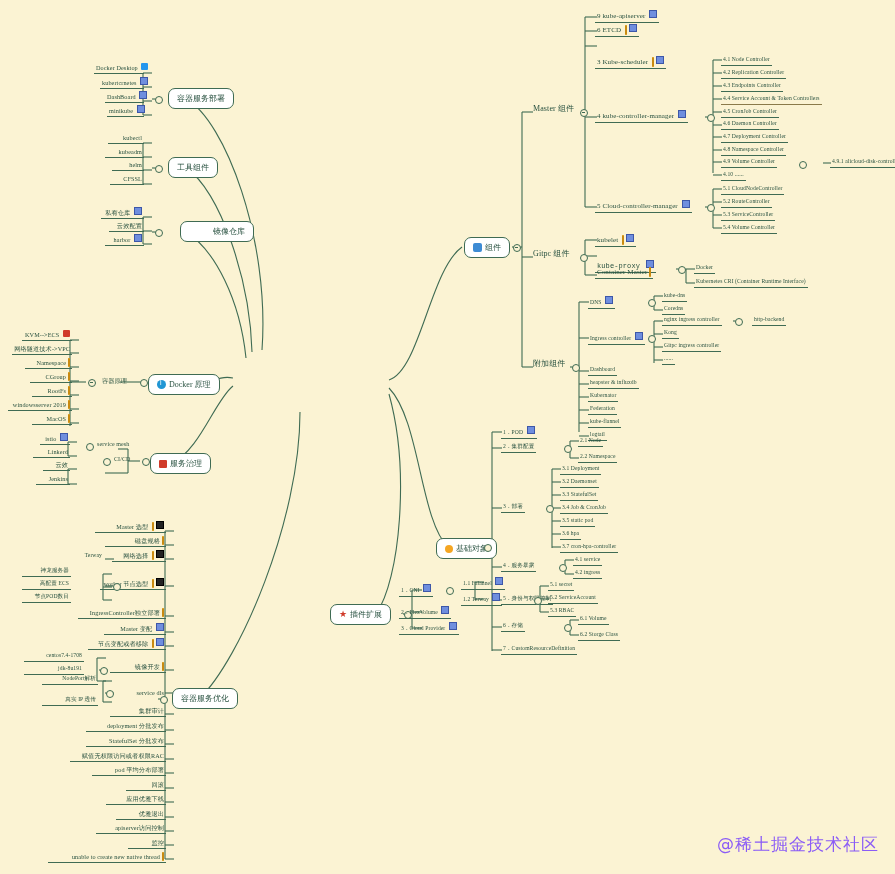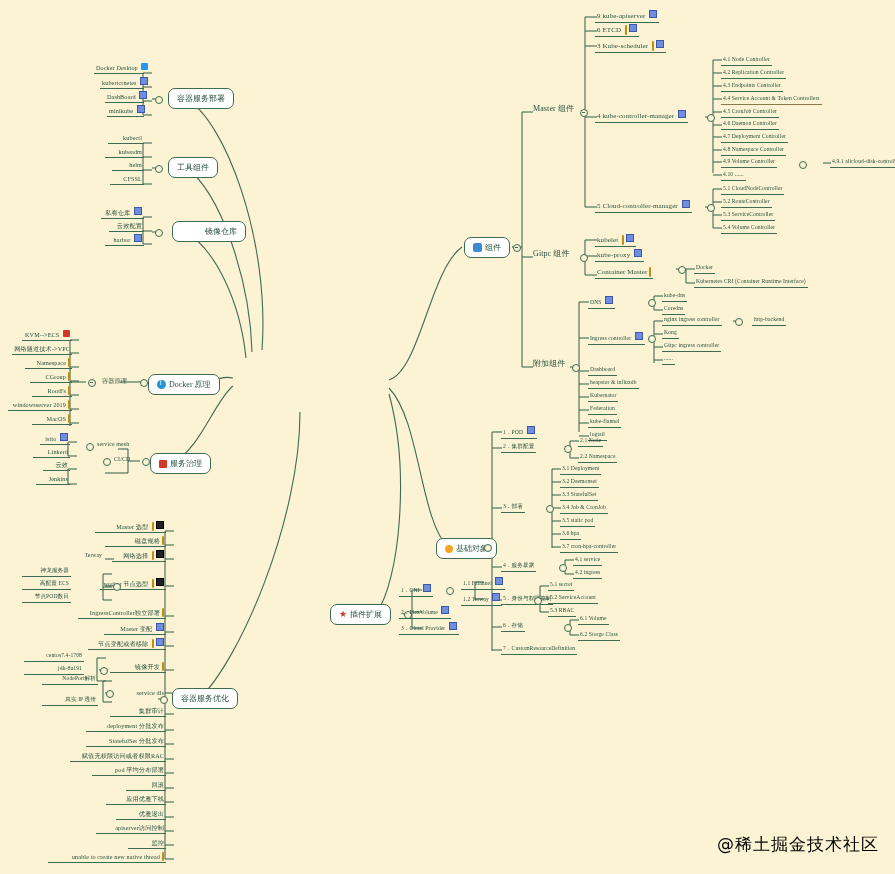--- a/index.html
+++ b/index.html
@@ -71,21 +71,21 @@
   .knob{
     position:absolute;width:6px;height:6px;border-radius:50%;
     border:1px solid #3f6b53;background:#fbf3d3;
   }
   .knob.minus:after{
     content:"";position:absolute;left:1px;top:2px;width:3px;height:1px;background:#3f6b53;
   }
 
   .watermark{
     position:absolute;right:16px;bottom:18px;
-    font-size:17px;color:#000000;
+    font-size:17px;color:#8b5cf6;
     font-family:"DejaVu Sans","Liberation Sans",sans-serif;
     letter-spacing:1px;
     white-space:nowrap;
   }
 
   .badge-blue{width:9px;height:9px;border-radius:2px;background:#3d8bd4;display:inline-block;}
   .badge-circle{width:8px;height:8px;border-radius:50%;background:#f5a623;display:inline-block;}
   .badge-star{color:#d03a2a;font-size:9px;line-height:1;}
   .badge-redsq{width:8px;height:8px;background:#d03a2a;display:inline-block;border-radius:1px;}
   .badge-info{width:9px;height:9px;border-radius:50%;background:#2196d4;display:inline-block;position:relative;}
@@ -331,21 +331,21 @@
   <div class="leaf r" style="left:108px;top:133px;width:32px;">
     <span>kubectl</span></div>
   <div class="leaf r" style="left:105px;top:147px;width:35px;">
     <span>kubeadm</span></div>
   <div class="leaf r" style="left:112px;top:160px;width:28px;">
     <span>helm</span></div>
   <div class="leaf r" style="left:110px;top:174px;width:30px;">
     <span>CFSSL</span></div>
   <div class="knob" style="left:155px;top:165px;"></div>
 
-  <div class="boxnode" style="left:172px;top:221px;padding-left:32px;">
+  <div class="boxnode" style="left:180px;top:221px;padding-left:32px;">
     <span>镜像仓库</span>
   </div>
   <div class="leaf r" style="left:101px;top:207px;width:39px;">
     <span>私有仓库</span>
     <span class="ic-sq" style="background:#6f8ede;border-color:#3d57a8;"></span>
   </div>
   <div class="leaf r" style="left:109px;top:221px;width:31px;">
     <span>云效配置</span></div>
   <div class="leaf r" style="left:105px;top:234px;width:35px;">
     <span>harbor</span>
@@ -495,21 +495,21 @@
     <span>Master 组件</span></div>
   <div class="knob minus" style="left:580px;top:109px;"></div>
 
   <div class="leaf md" style="left:595px;top:10px;">
     <span>9  kube-apiserver</span>
     <span class="ic-sq" style="background:#6f8ede;border-color:#3d57a8;"></span></div>
   <div class="leaf md" style="left:595px;top:24px;">
     <span>6  ETCD</span>
     <span class="ic-note big"></span>
     <span class="ic-sq" style="background:#6f8ede;border-color:#3d57a8;"></span></div>
-  <div class="leaf md" style="left:595px;top:40px;text-align:right;">
+  <div class="leaf md" style="left:595px;top:56px;text-align:right;">
     <span>3  Kube-scheduler</span>
     <span class="ic-note big"></span>
     <span class="ic-sq" style="background:#6f8ede;border-color:#3d57a8;"></span></div>
   <div class="leaf md" style="left:595px;top:110px;">
     <span>4  kube-controller-manager</span>
     <span class="ic-sq" style="background:#6f8ede;border-color:#3d57a8;"></span></div>
   <div class="knob" style="left:707px;top:114px;"></div>
   <div class="leaf md" style="left:595px;top:200px;">
     <span>5  Cloud-controller-manager</span>
     <span class="ic-sq" style="background:#6f8ede;border-color:#3d57a8;"></span></div>
@@ -548,21 +548,21 @@
   <div class="leaf sm" style="left:721px;top:223px;">
     <span>5.4  Volume Controller</span></div>
 
   <div class="leaf noline" style="left:531px;top:249px;font-size:8px;">
     <span>Gitpc 组件</span></div>
   <div class="knob" style="left:580px;top:254px;"></div>
   <div class="leaf md" style="left:595px;top:234px;">
     <span>kubelet</span>
     <span class="ic-note"></span>
     <span class="ic-sq" style="background:#6f8ede;border-color:#3d57a8;"></span></div>
-  <div class="leaf md" style="left:595px;top:249px;">
+  <div class="leaf md" style="left:595px;top:260px;font-family:Liberation Mono, monospace;">
     <span>kube-proxy</span>
     <span class="ic-sq" style="background:#6f8ede;border-color:#3d57a8;"></span></div>
   <div class="leaf md" style="left:595px;top:268px;">
     <span>Container Master</span>
     <span class="ic-note"></span></div>
   <div class="knob" style="left:678px;top:266px;"></div>
   <div class="leaf sm" style="left:694px;top:263px;">
     <span>Docker</span></div>
   <div class="leaf sm" style="left:694px;top:277px;">
     <span>Kubernetes CRI (Container Runtime Interface)</span></div>

